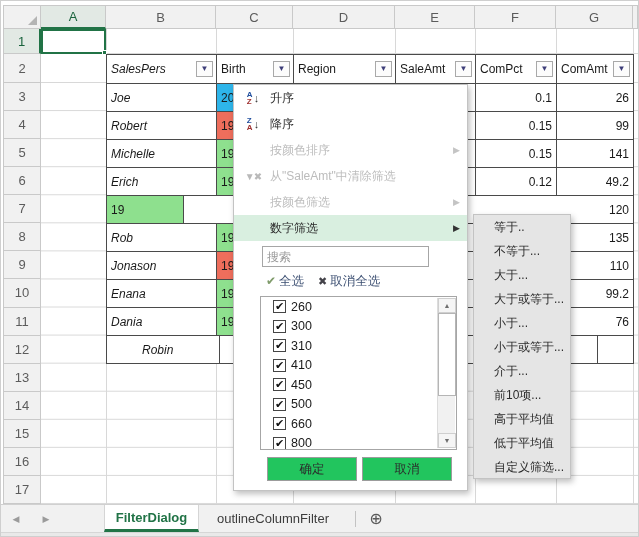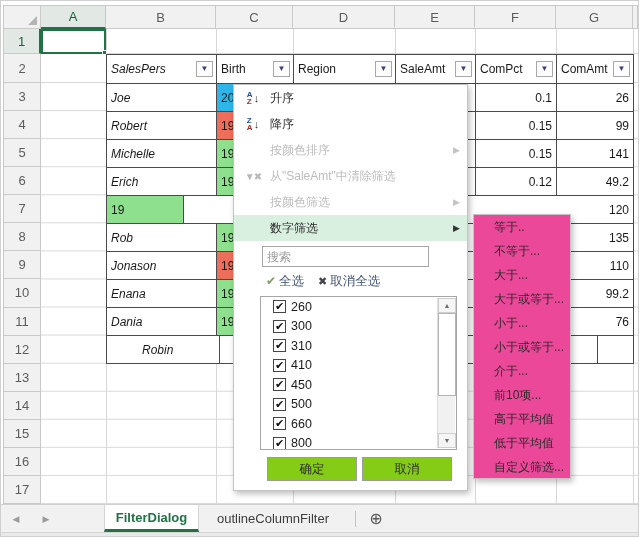--- a/index.html
+++ b/index.html
@@ -67,24 +67,24 @@
   .vrow { height:19.5px; display:flex; align-items:center; padding-left:12px; }
   .cb { width:13px; height:13px; border:1px solid #454545; background:#fff; display:flex; align-items:center; justify-content:center; margin-right:5px; }
   .cb span { font-size:11px; font-weight:bold; color:#111; line-height:1; }
   .vrow .vl { font-size:12.5px; color:#1a1a1a; }
   .sbar { position:absolute; right:1px; top:1px; bottom:1px; width:18px; background:#f1f1f1; border-left:1px solid #dcdcdc; }
   .sbtn { position:absolute; left:0; width:18px; height:15px; background:#f5f5f5; border:1px solid #cfcfcf; display:flex; align-items:center; justify-content:center; }
   .sbtn span { font-size:7px; color:#6e6e6e; line-height:1; }
   .sbtn.up { top:0; } .sbtn.dn { bottom:0; }
   .sthumb { position:absolute; left:0; top:15px; width:18px; height:83px; background:#fff; border:1px solid #b5b5b5; }
   .btnrow { position:absolute; left:33px; top:372px; display:flex; }
-  .mbtn { width:90px; height:24px; background:#84cc16; border:1px solid #9c9c9c; font-size:12.5px; color:#2b2b2b; display:flex; align-items:center; justify-content:center; margin-right:5px; }
-
-  
-  .submenu { position:absolute; left:472px; top:213px; width:98px; height:265px; background:#ec4899; border:1px solid #c3c3c3; box-shadow:2px 3px 6px rgba(0,0,0,0.25); z-index:6; }
+  .mbtn { width:90px; height:24px; background:#22c55e; border:1px solid #9c9c9c; font-size:12.5px; color:#2b2b2b; display:flex; align-items:center; justify-content:center; margin-right:5px; }
+
+  
+  .submenu { position:absolute; left:472px; top:213px; width:98px; height:265px; background:#e5e5e5; border:1px solid #c3c3c3; box-shadow:2px 3px 6px rgba(0,0,0,0.25); z-index:6; }
   .smitem { height:24px; display:flex; align-items:center; padding-left:20px; font-size:12px; color:#2b2b2b; white-space:nowrap; }
 
   
   .tabbar { position:absolute; left:0; right:0; top:503px; height:28px; background:#f1f1f1; border-top:1px solid #d0d0d0; display:flex; align-items:stretch; z-index:4; }
   .navarr { width:30px; display:flex; align-items:center; justify-content:center; color:#9b9b9b; font-size:9px; }
   .tab { display:flex; align-items:center; justify-content:center; font-size:13px; }
   .tab.active { width:95px; margin-left:43px; background:#fff; border-left:1px solid #d5d5d5; border-right:1px solid #d5d5d5; border-bottom:3px solid #217346; color:#217346; font-weight:bold; }
   .tab.other { padding:0 18px; color:#3d3d3d; }
   .tdiv { width:1px; height:16px; background:#c3c3c3; align-self:center; margin-left:8px; }
   .plus { width:40px; display:flex; align-items:center; justify-content:center; font-size:16px; color:#5a5a5a; }

